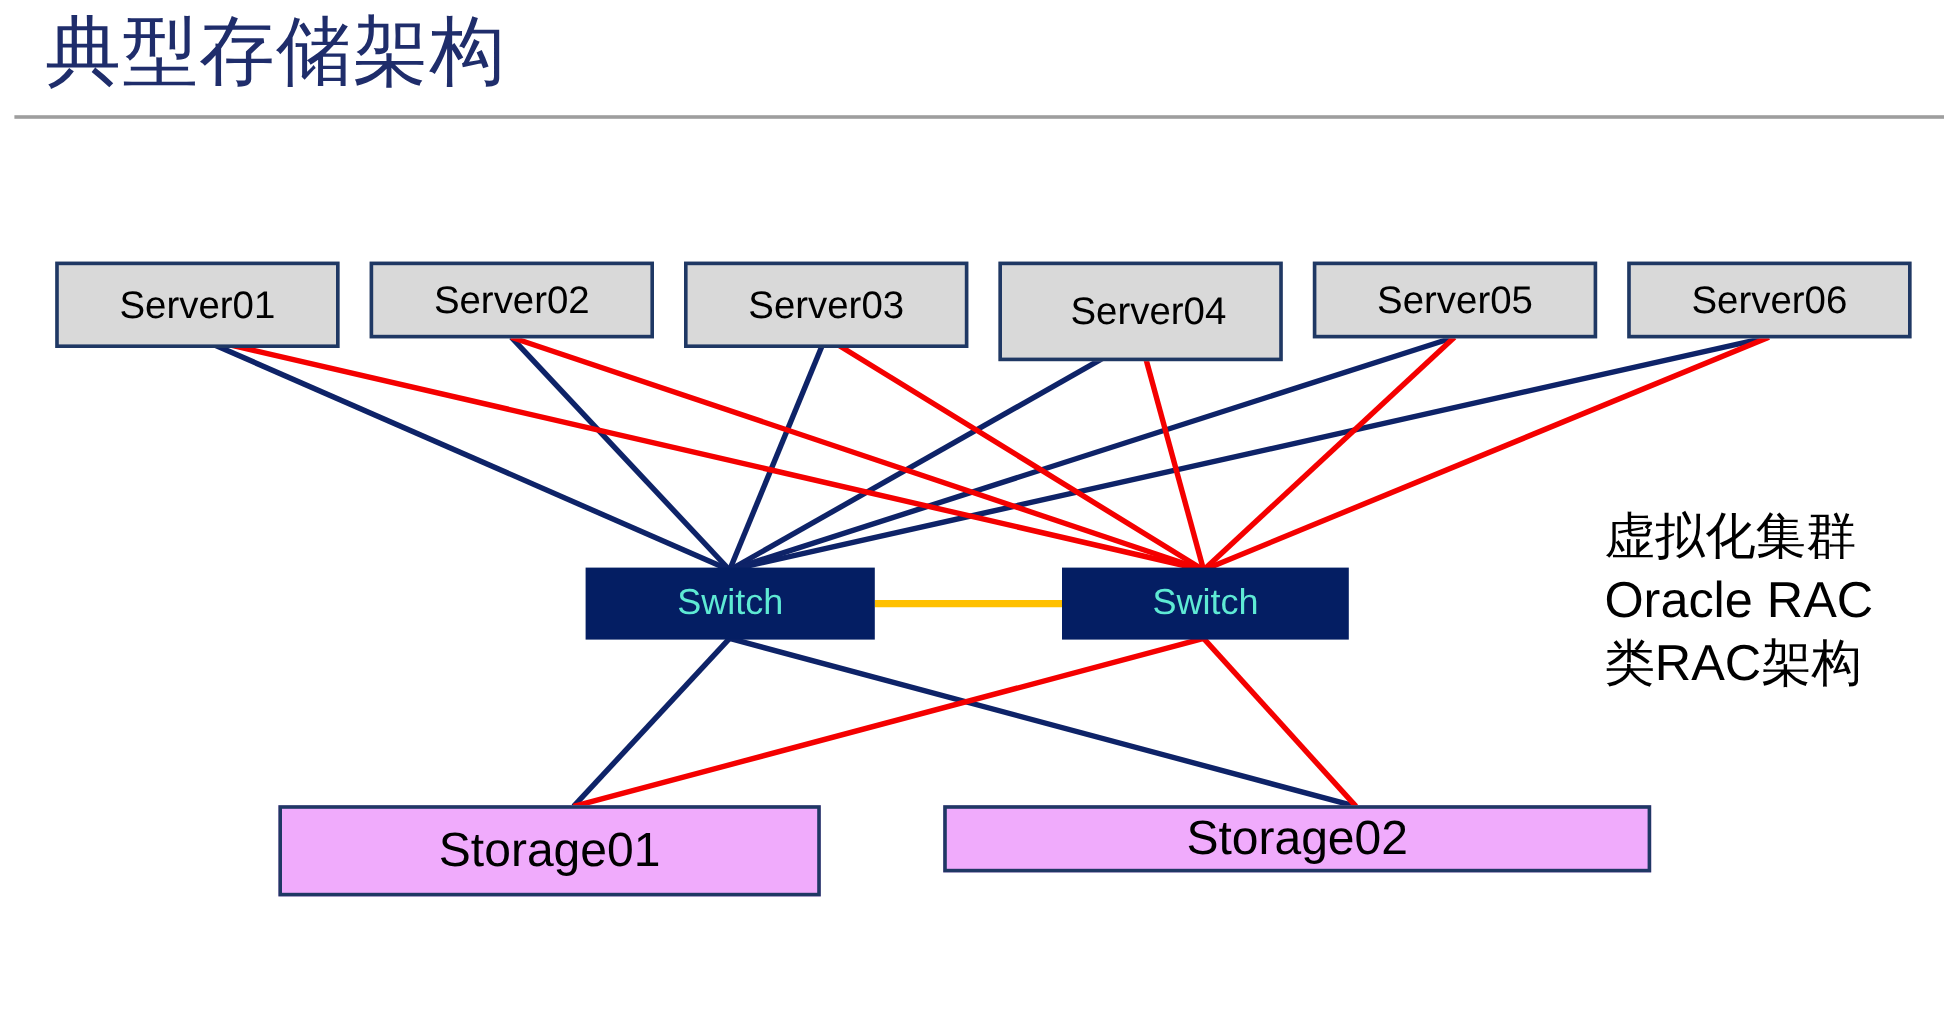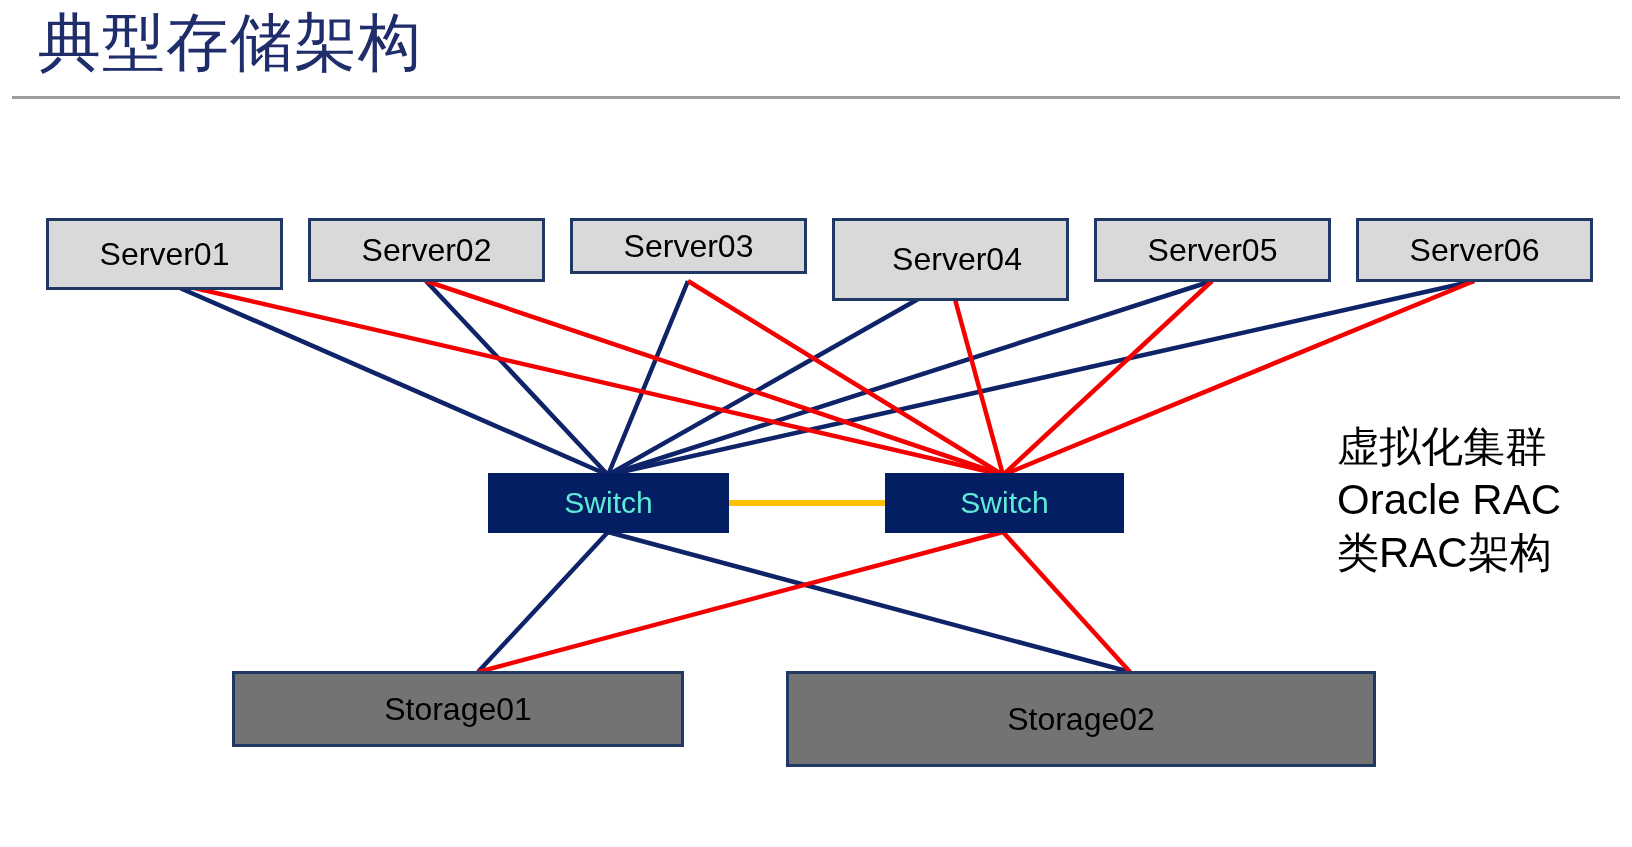--- a/index.html
+++ b/index.html
@@ -52,23 +52,23 @@
     border: 3px solid #1f3864;
     font-size: 32px;
     color: #000000;
   }
   .node.switch {
     background: #041e63;
     color: #5eead4;
     font-size: 30px;
   }
   .node.storage {
-    background: #737373;
+    background: #f0abfc;
     border: 3px solid #1f3864;
-    font-size: 32px;
+    font-size: 40px;
     color: #000000;
   }
   .annotation {
     position: absolute;
     color: #000000;
     white-space: nowrap;
     z-index: 3;
   }
   #server-failure-note {
     left: 2px;
@@ -110,28 +110,28 @@
       <line x1="1212" y1="281" x2="1003" y2="475" stroke="#f40000" stroke-width="4.5"></line>
       <line x1="1474" y1="281" x2="1003" y2="475" stroke="#f40000" stroke-width="4.5"></line>
       <line x1="1003" y1="532" x2="478" y2="672" stroke="#f40000" stroke-width="4.5"></line>
       <line x1="1003" y1="532" x2="1130" y2="672" stroke="#f40000" stroke-width="4.5"></line>
       <line x1="729" y1="503" x2="885" y2="503" stroke="#ffc000" stroke-width="6"></line>
     </svg>
 
   <div id="nodes">
       <div class="node server" style="left: 46px; top: 218px; width: 237px; height: 72px;">Server01</div>
       <div class="node server" style="left: 308px; top: 218px; width: 237px; height: 64px;">Server02</div>
-      <div class="node server" style="left: 570px; top: 218px; width: 237px; height: 56px;">Server03</div>
+      <div class="node server" style="left: 570px; top: 218px; width: 237px; height: 72px;">Server03</div>
       <div class="node server" style="left: 832px; top: 218px; width: 237px; height: 83px; padding-left: 13px;">Server04</div>
       <div class="node server" style="left: 1094px; top: 218px; width: 237px; height: 64px;">Server05</div>
       <div class="node server" style="left: 1356px; top: 218px; width: 237px; height: 64px;">Server06</div>
       <div class="node switch" style="left: 488px; top: 473px; width: 241px; height: 60px;">Switch</div>
       <div class="node switch" style="left: 885px; top: 473px; width: 239px; height: 60px;">Switch</div>
       <div class="node storage" style="left: 232px; top: 671px; width: 452px; height: 76px;">Storage01</div>
-      <div class="node storage" style="left: 786px; top: 671px; width: 590px; height: 96px;">Storage02</div>
+      <div class="node storage" style="left: 786px; top: 671px; width: 590px; height: 56px;">Storage02</div>
     </div>
 
   <div id="right-note" class="annotation">
       <div>虚拟化集群</div>
       <div>Oracle RAC</div>
       <div>类RAC架构</div>
     </div>
 </div>
 
 </body></html>

